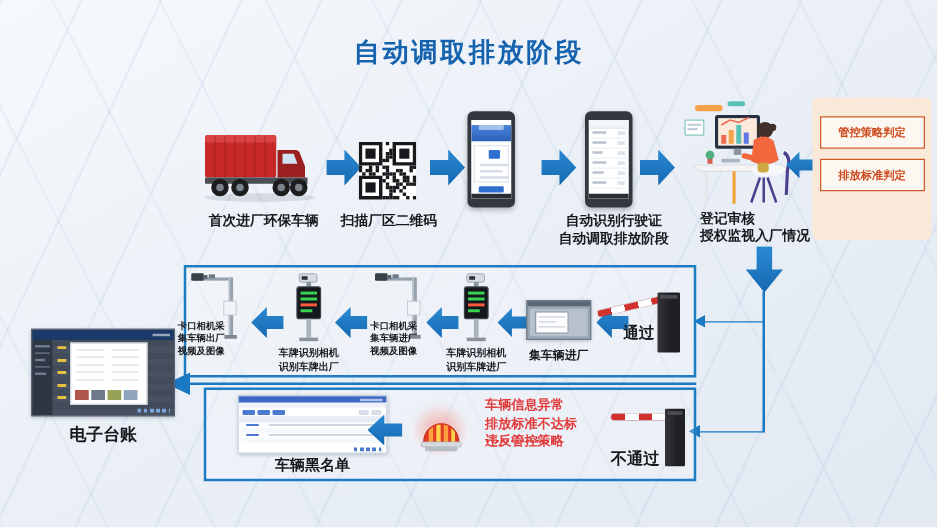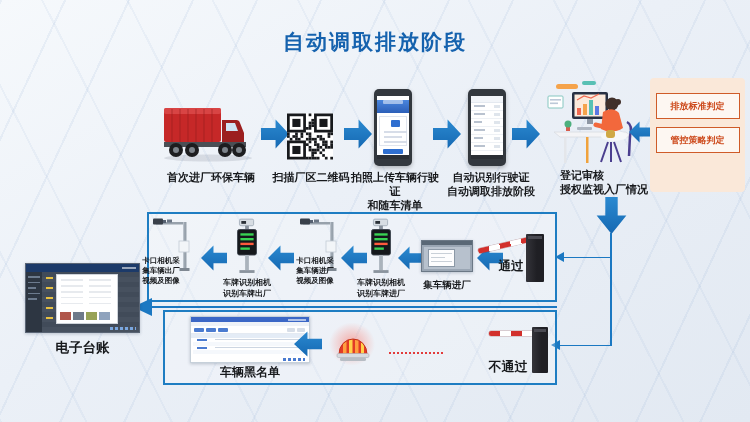--- a/index.html
+++ b/index.html
@@ -246,22 +246,20 @@
       <div class="p1card">
         <div class="p1truck"></div>
         <div class="p1line" style="top:14px;"></div>
         <div class="p1line" style="top:19px;width:18px;"></div>
         <div class="p1line" style="top:24px;"></div>
       </div>
       <div class="p1btn"></div>
       <div class="p2bar"></div>
     </div>
   </div>
-  <div class="lbl" style="left:350px;top:170px;width:90px;">拍照上传车辆行驶证
-和随车清单</div>
 
   <div class="arr arr-right" style="left:433px;top:119px;width:28px;height:30px;"></div>
 
   <div class="phone" style="left:468px;top:89px;">
     <div class="scr">
       <div class="p2head"></div>
       <div class="p2row">
           <i></i>
           <b></b>
         </div>
@@ -323,22 +321,22 @@
       <path d="M81 42 q6 3 3 14 l-1 20" stroke="#4b3f8f" stroke-width="2.5" fill="none"></path>
       <path d="M62 62 l-7 20 M68 62 l7 20 M65 62 v20" stroke="#4b3f8f" stroke-width="2" fill="none"></path>
     </svg>
   </div>
   <div class="lbl" style="left:560px;top:168px;width:130px;text-align:left;">登记审核
 授权监视入厂情况</div>
 
   <div class="arr arr-left" style="left:629px;top:121px;width:22px;height:22px;"></div>
 
   <div class="panel">
+    <div class="chk">管控策略判定</div>
     <div class="chk">排放标准判定</div>
-    <div class="chk">管控策略判定</div>
   </div>
 
   <div class="arr arr-down" style="left:596px;top:197px;width:31px;height:37px;"></div>
   <div class="cline" style="left:610px;top:233px;width:1.5px;height:113px;"></div>
   <div class="cline" style="left:563px;top:256.5px;width:48px;height:1.5px;"></div>
   <div class="head-left" style="left:555px;top:252px;"></div>
   <div class="cline" style="left:559px;top:344.5px;width:52px;height:1.5px;"></div>
   <div class="head-left" style="left:551px;top:340px;"></div>
 
   <div class="flow-box" style="left:147px;top:212px;width:410px;height:90px;"></div>
@@ -505,20 +503,23 @@
         <rect x="19" y="13" width="3.5" height="17" fill="#ffd24a"></rect>
         <rect x="25" y="13" width="3.5" height="17" fill="#ff9f3f"></rect>
         <rect x="31" y="13" width="3" height="17" fill="#ffd24a"></rect>
       </g>
       <path d="M9 30 a14 15 0 0 1 28 0 z" fill="none" stroke="#c5301c" stroke-width="1"></path>
       <rect x="7" y="29.5" width="32" height="4" rx="1.5" fill="#d7dbe0" stroke="#aab0b8" stroke-width="0.6"></rect>
       <rect x="10" y="33.5" width="26" height="3.5" rx="1.5" fill="#b7bdc4"></rect>
     </svg>
   </div>
 
+  <div class="alert-txt" style="left:388px;top:317px;width:110px;">车辆信息异常
+排放标准不达标
+违反管控策略</div>
   <div class="dotline" style="left:389px;top:352px;width:54px;"></div>
 
   <div class="boom" style="left:489px;top:331px;width:50px;"></div>
   <div class="pole" style="left:532px;top:327px;width:16px;height:46px;">
       <i></i>
     </div>
   <div class="lbl" style="left:484px;top:360px;width:48px;font-size:13px;">不通过</div>
 </div>
 
 </body></html>

